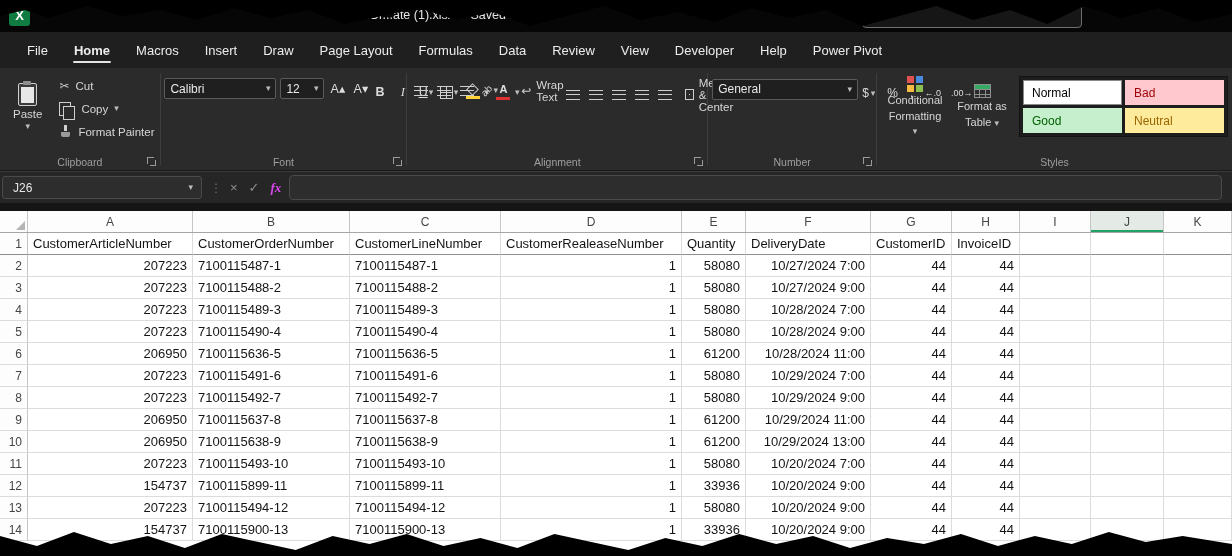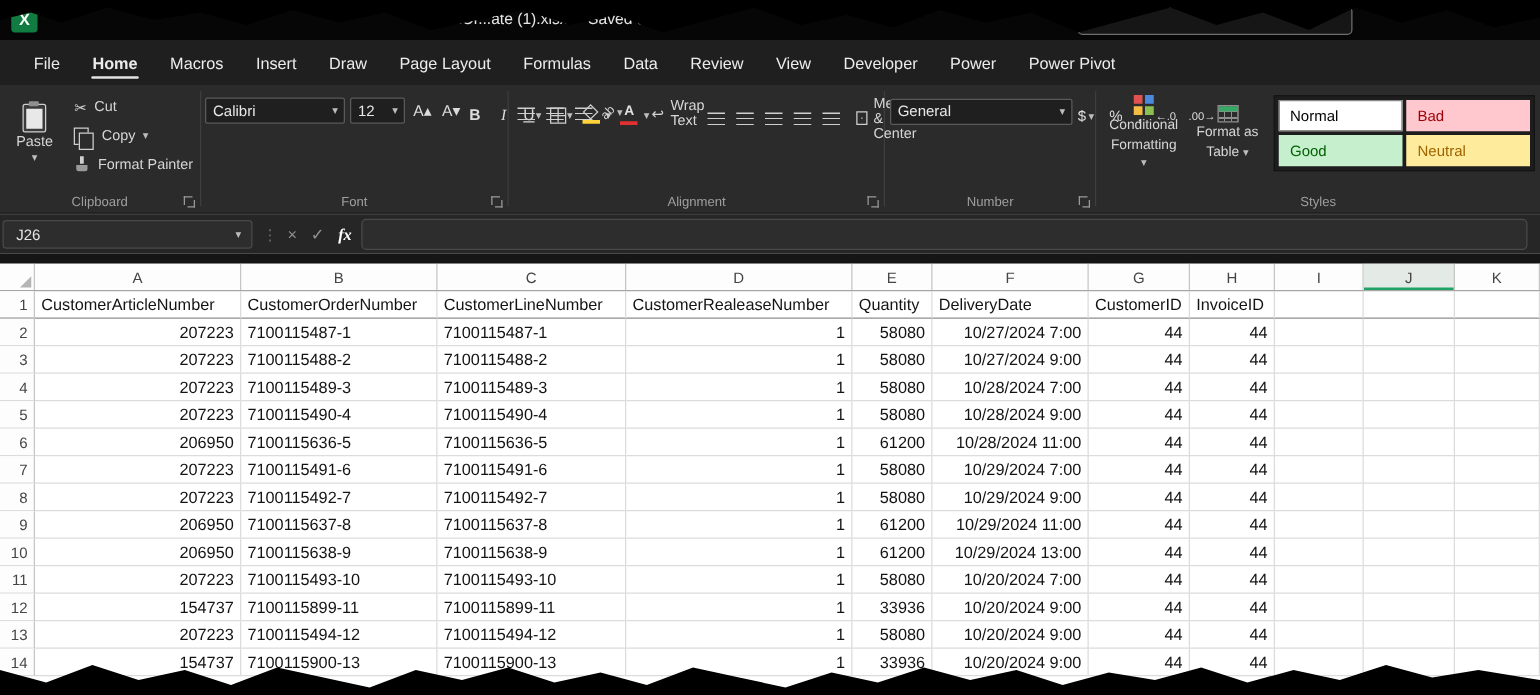--- a/index.html
+++ b/index.html
@@ -101,21 +101,21 @@
 
   
   .formula-row{height:32px;background:#262626;border-top:1px solid #3a3a3a;display:flex;
                align-items:center;gap:8px;padding:0 10px 0 0;box-sizing:border-box;}
   .name-box{width:200px;height:23px;background:#2d2d2d;border:1px solid #4a4a4a;border-radius:3px;
             display:flex;align-items:center;color:#e6e6e6;font-size:12px;padding:0 8px 0 10px;
             box-sizing:border-box;margin-left:2px;}
   .name-box .chev{margin-left:auto;}
   .dots{color:#6f6f6f;font-size:12px;}
   .fxt{display:flex;align-items:center;gap:11px;color:#8f8f8f;font-size:13px;}
-  .fx-i{font-family:"Liberation Serif",serif;font-style:italic;font-weight:bold;color:#ffffff;}
+  .fx-i{font-family:"Liberation Serif",serif;font-style:italic;font-weight:bold;color:#d946ef;}
   .formula-input{flex:1;height:23px;background:#2d2d2d;border:1px solid #4a4a4a;border-radius:4px;}
 
   .dark-strip{height:8px;background:#151515;}
 
   
   .grid{background:#fff;height:346px;overflow:hidden;}
   .col-headers{display:flex;height:22px;background:#fdfdfd;border-bottom:1px solid #a6a6a6;box-sizing:border-box;}
   .corner{width:28px;box-sizing:border-box;border-right:1px solid #c6c6c6;position:relative;background:#fdfdfd;}
   .corner::after{content:"";position:absolute;right:2px;bottom:2px;
                  border-left:9px solid transparent;border-bottom:9px solid #b5b5b5;}
@@ -167,21 +167,21 @@
       <div class="menu-tab active">Home</div>
       <div class="menu-tab">Macros</div>
       <div class="menu-tab">Insert</div>
       <div class="menu-tab">Draw</div>
       <div class="menu-tab">Page Layout</div>
       <div class="menu-tab">Formulas</div>
       <div class="menu-tab">Data</div>
       <div class="menu-tab">Review</div>
       <div class="menu-tab">View</div>
       <div class="menu-tab">Developer</div>
-      <div class="menu-tab">Power</div>
+      <div class="menu-tab">Help</div>
       <div class="menu-tab">Power Pivot</div>
     </div>
 
   <div class="ribbon">
 
     <div class="rb-group" style="width:176px;">
       <div class="rb-content">
         <div class="big-btn">
           <span class="i-clipboard"></span>
           <span>Paste</span>

